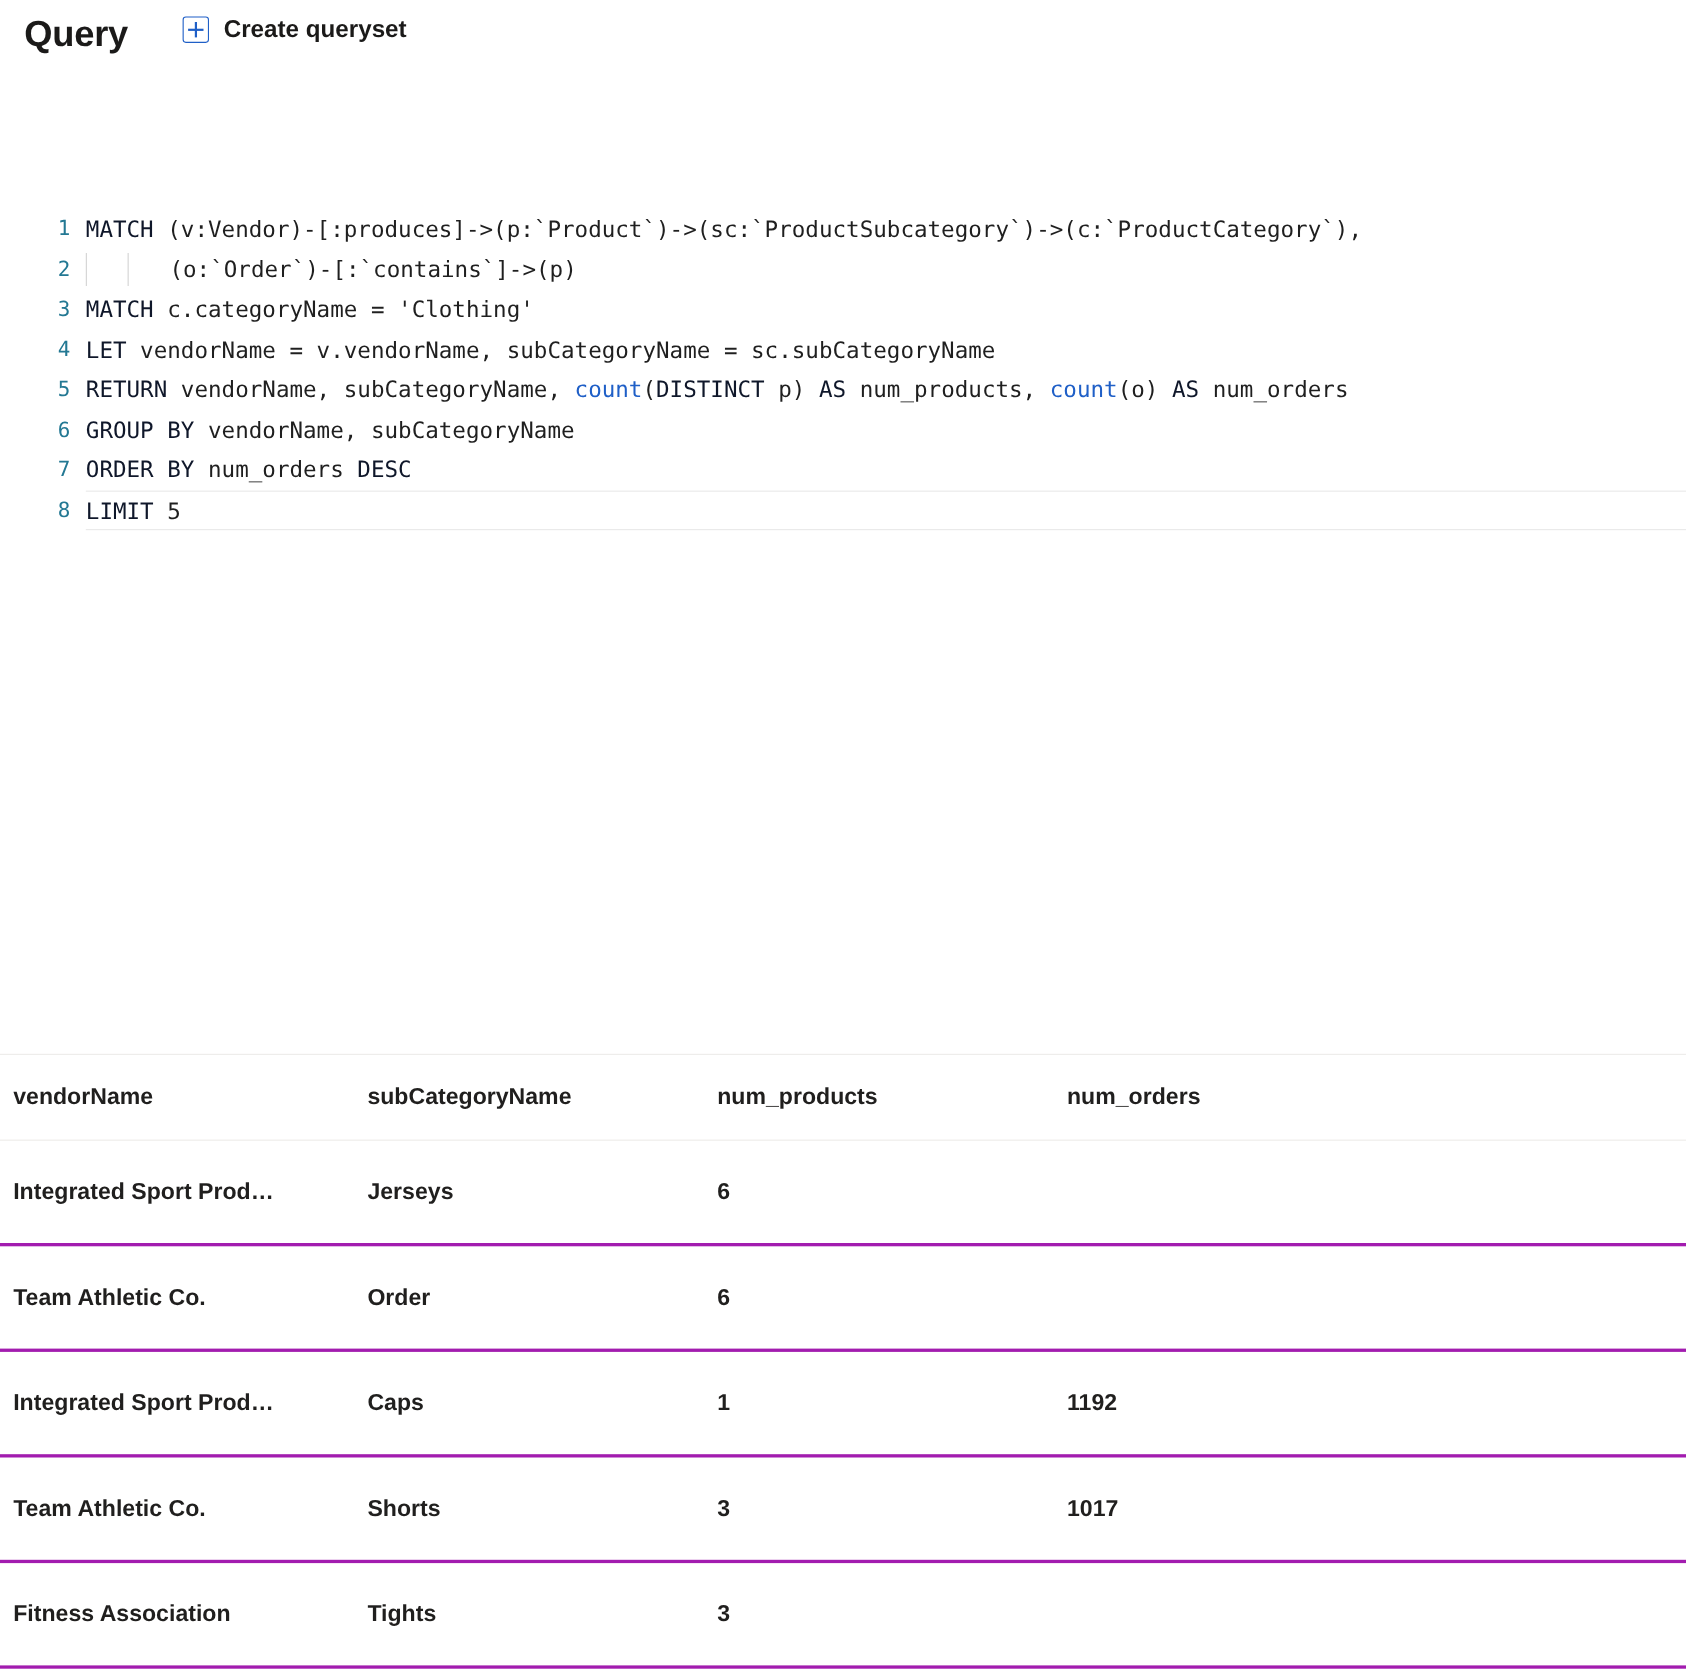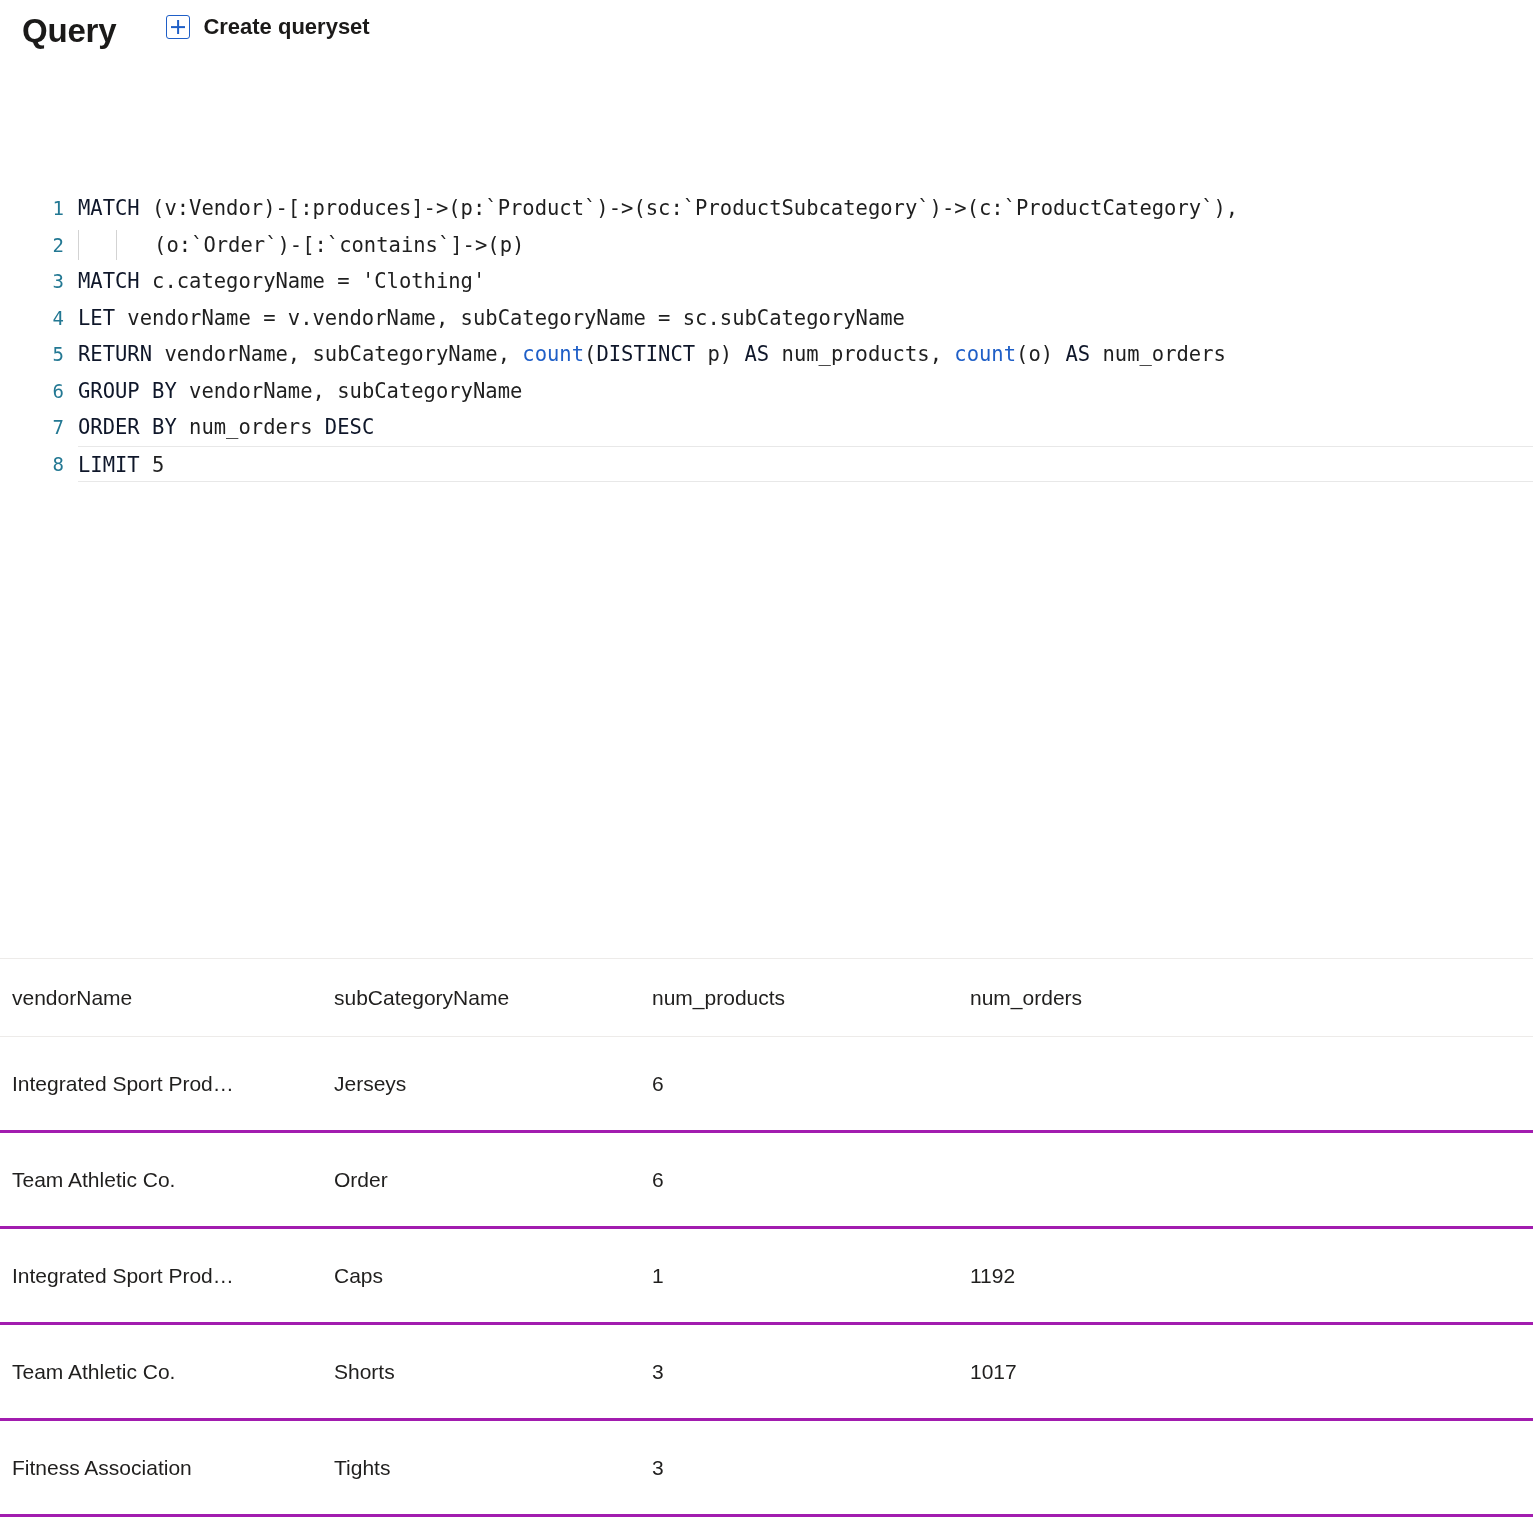--- a/index.html
+++ b/index.html
@@ -117,20 +117,21 @@
   }
 
   
   .results {
     position: absolute;
     left: 0;
     top: 958px;
     width: 1533px;
     border-top: 1px solid #edebe9;
     box-sizing: border-box;
+    font-weight: bold;
   }
   .res-row {
     display: flex;
     align-items: center;
     border-bottom: 3px solid #a21caf;
     height: 96px;
     box-sizing: border-box;
     padding-left: 12px;
   }
   .res-row.head {

